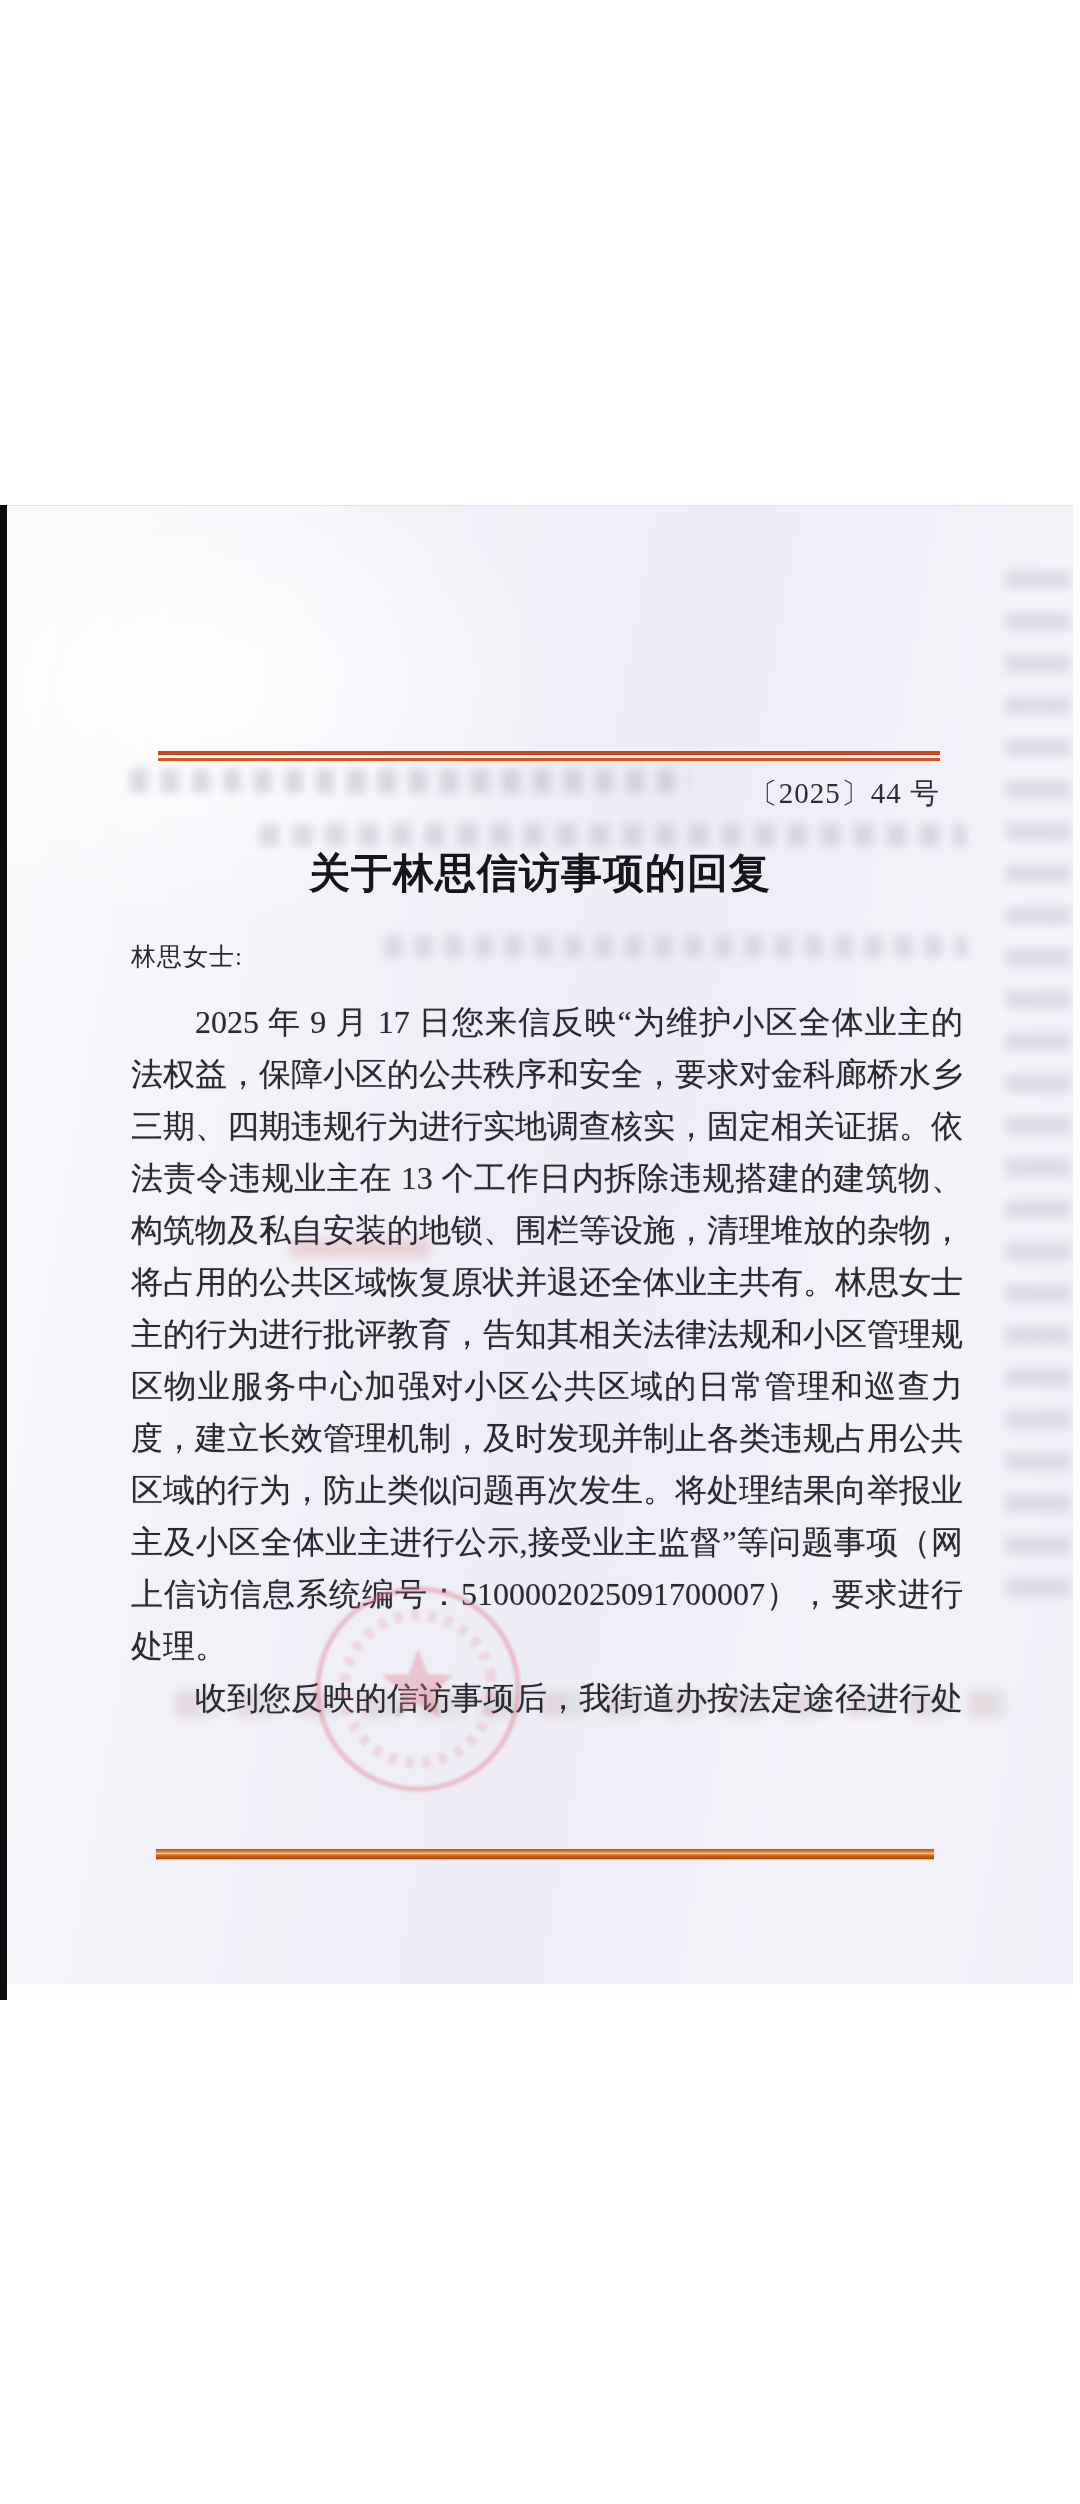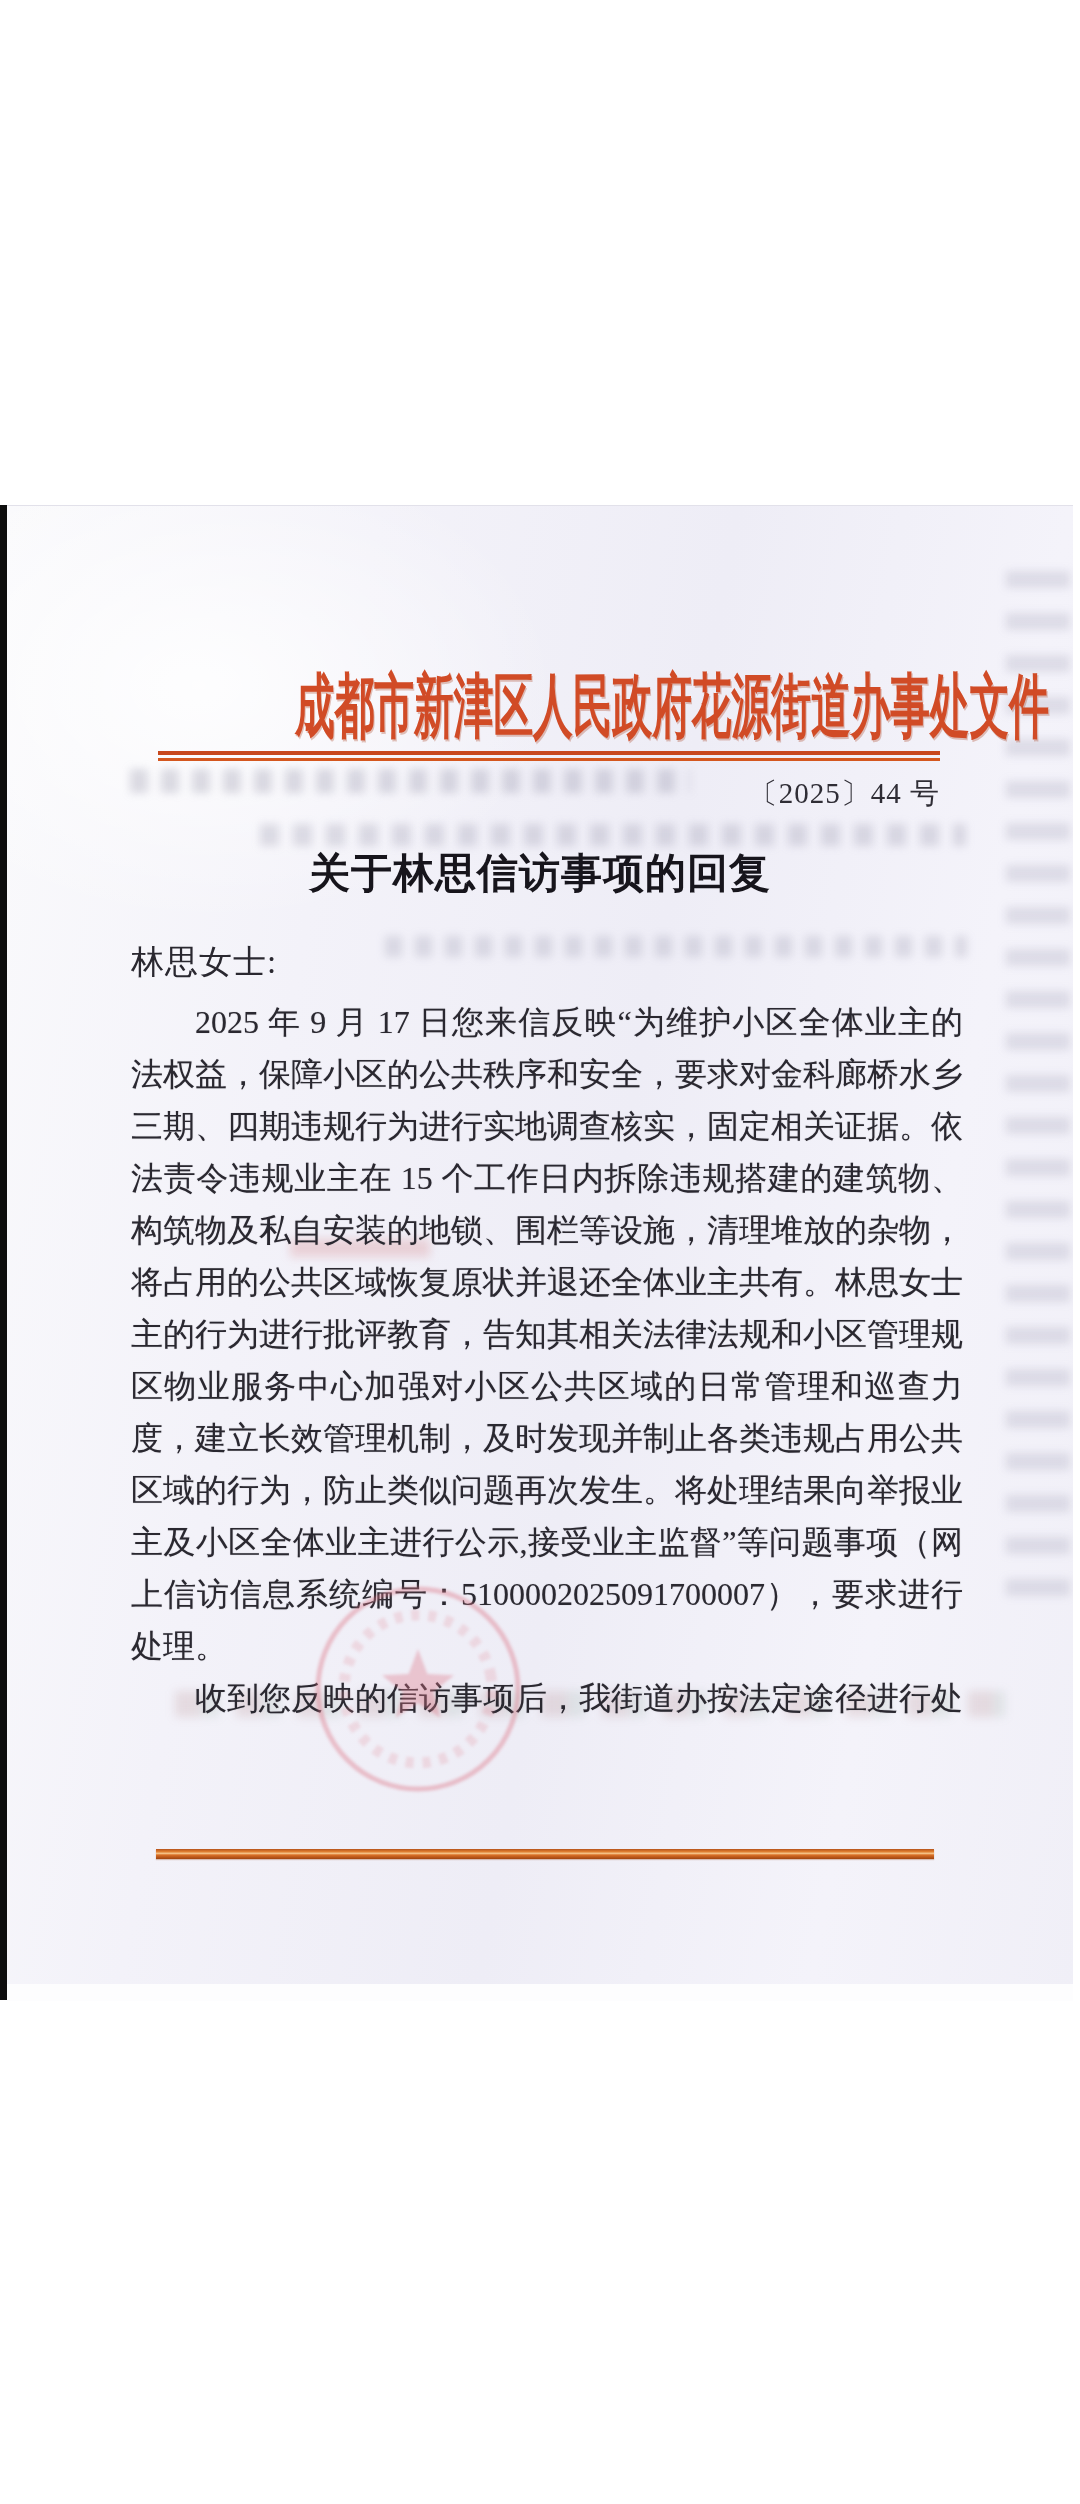--- a/index.html
+++ b/index.html
@@ -91,21 +91,21 @@
     position:absolute;right:133px;top:268px;
     font-size:29px;color:#2f2d35;letter-spacing:1px;
   }
   .doc-title{
     position:absolute;left:0;top:340px;width:100%;margin:0;
     text-align:center;font-size:41px;font-weight:bold;
     color:#17151c;letter-spacing:1px;
   }
   .salutation{
     position:absolute;left:124px;top:434px;
-    font-size:33px;color:var(--c-body-text);letter-spacing:1px;
+    font-size:25px;color:var(--c-body-text);letter-spacing:1px;
   }
   .body-block{
     position:absolute;left:124px;top:490px;width:832px;
     font-size:32px;line-height:52px;color:var(--c-body-text);
     text-shadow:0 0 1px rgba(42,40,48,.35);
   }
   .body-line{white-space:nowrap;}
   .body-line.fill{text-align:justify;text-align-last:justify;white-space:normal;height:52px;overflow:hidden;}
   .body-line.indent{text-indent:64px;}
   
@@ -129,41 +129,38 @@
 
   <div class="paper">
 
     <div class="ghost g-docnum-row"></div>
     <div class="ghost g-under-title"></div>
     <div class="ghost g-salutation-row"></div>
     <div class="ghost g-right-column"></div>
     <div class="ghost g-mid-red"></div>
     <div class="ghost g-seal-band"></div>
 
-    <div class="header-wrap">
-      <span class="header-text">成都市新津区人民政府花源街道办事处文件</span>
-    </div>
 
     <div class="double-rule">
       <div class="bar1"></div>
       <div class="gap"></div>
       <div class="bar2"></div>
     </div>
 
     <div class="doc-number">〔2025〕44 号</div>
 
     <h2 class="doc-title">关于林思信访事项的回复</h2>
 
     <div class="salutation">林思女士:</div>
 
     <div class="body-block">
         <div class="body-line fill indent">2025 年 9 月 17 日您来信反映“为维护小区全体业主的合</div>
         <div class="body-line fill">法权益，保障小区的公共秩序和安全，要求对金科廊桥水乡</div>
         <div class="body-line fill">三期、四期违规行为进行实地调查核实，固定相关证据。依</div>
-        <div class="body-line fill">法责令违规业主在 15 个工作日内拆除违规搭建的建筑物、</div>
+        <div class="body-line fill">法责令违规业主在 13 个工作日内拆除违规搭建的建筑物、</div>
         <div class="body-line fill">构筑物及私自安装的地锁、围栏等设施，清理堆放的杂物，</div>
         <div class="body-line fill">将占用的公共区域恢复原状并退还全体业主共有。林思女士</div>
         <div class="body-line fill">主的行为进行批评教育，告知其相关法律法规和小区管理规</div>
         <div class="body-line fill">区物业服务中心加强对小区公共区域的日常管理和巡查力</div>
         <div class="body-line fill">度，建立长效管理机制，及时发现并制止各类违规占用公共</div>
         <div class="body-line fill">区域的行为，防止类似问题再次发生。将处理结果向举报业</div>
         <div class="body-line fill">主及小区全体业主进行公示,接受业主监督”等问题事项（网</div>
         <div class="body-line fill">上信访信息系统编号：5100002025091700007），要求进行</div>
         <div class="body-line">处理。</div>
         <div class="body-line fill indent">收到您反映的信访事项后，我街道办按法定途径进行处</div>

